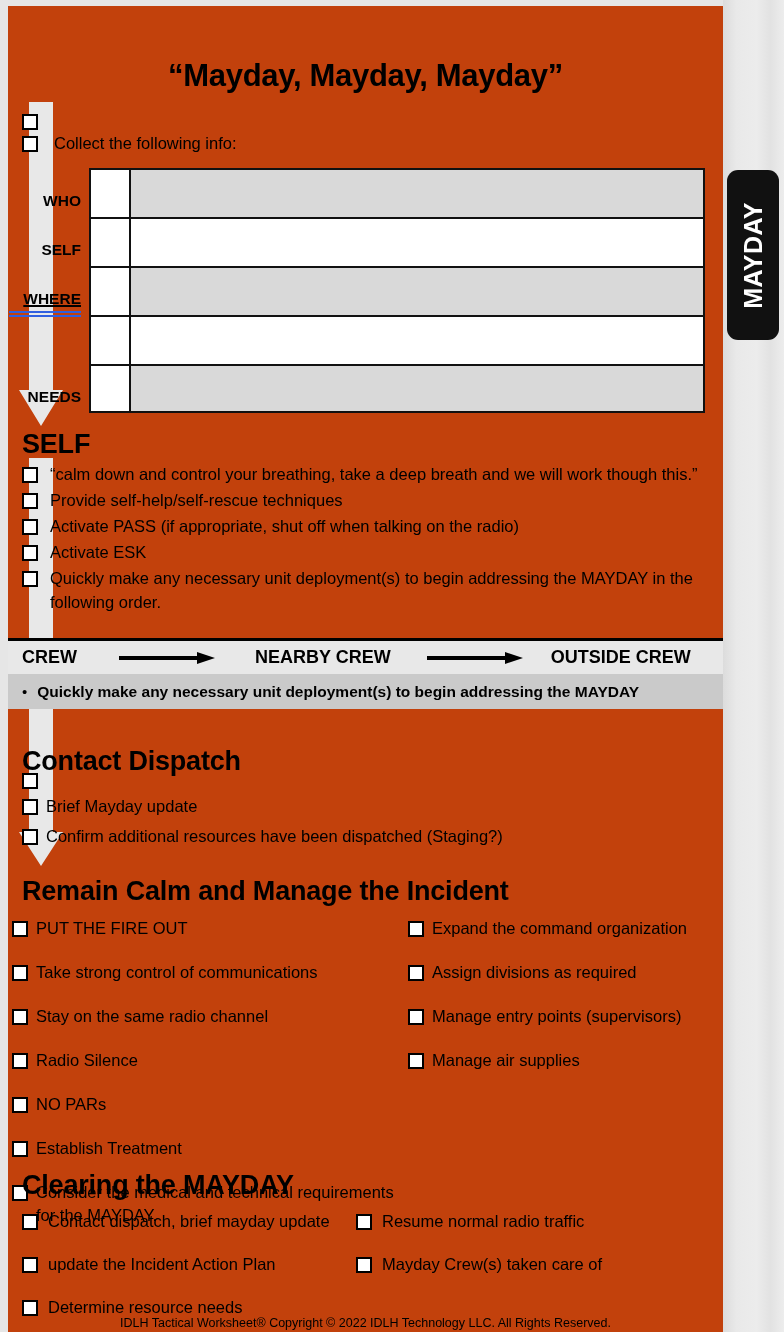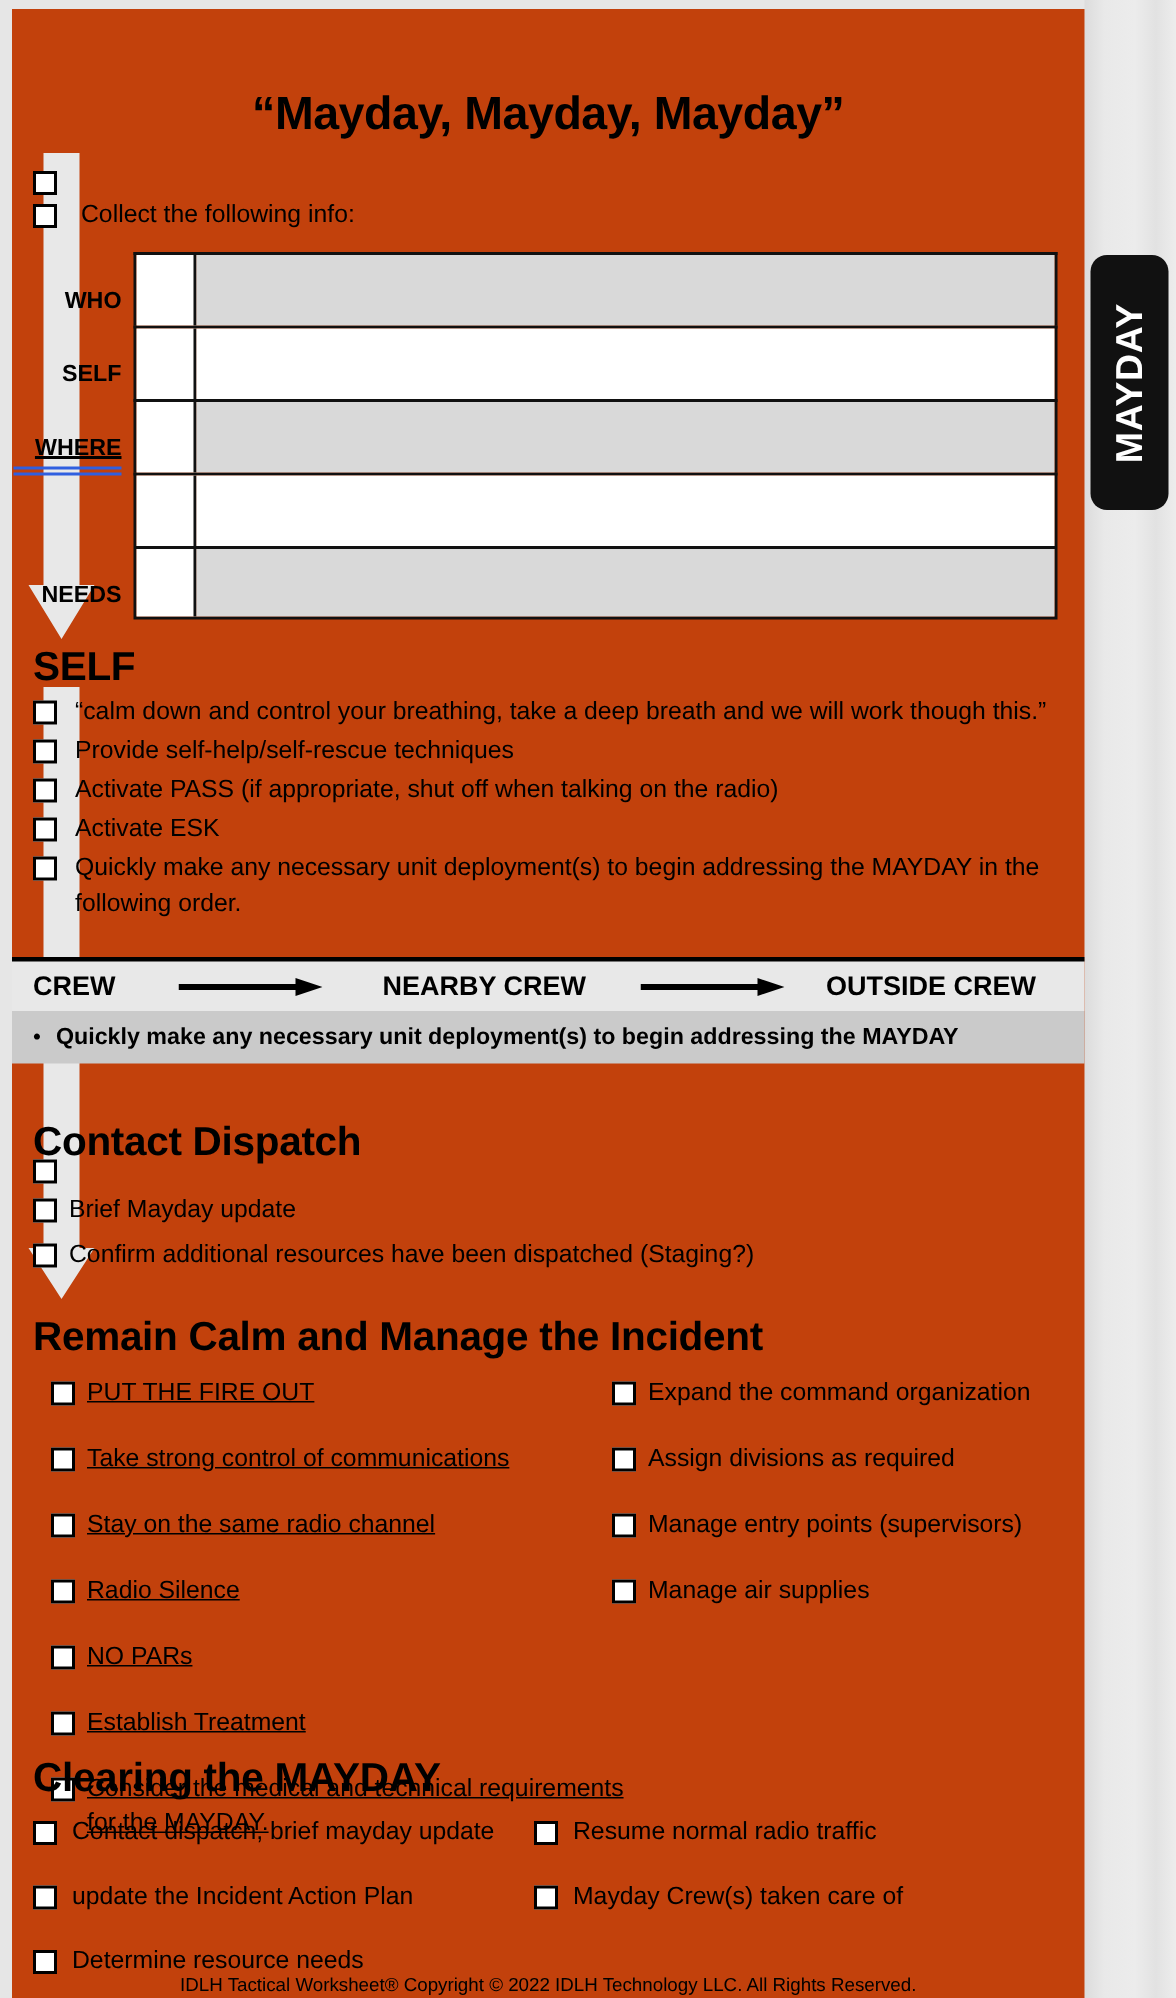--- a/index.html
+++ b/index.html
@@ -77,21 +77,21 @@
   }
   #crew-note .dot{font-size:15px;margin:0 10px 0 14px;line-height:1;}
   #crew-note .txt{font-size:15.5px;font-weight:bold;color:#000;}
   
   #cd-h{position:absolute;left:14px;top:722px;margin-top:18px;}
   #cd-list{position:absolute;left:14px;top:763px;width:690px;}
   #cd-list .ck-row{margin-bottom:6px;}
   #cd-list .ck-lab{margin-left:8px;}
   
   #rc-h{position:absolute;left:14px;top:870px;}
-  #rc-left{position:absolute;left:26px;top:911px;width:390px;text-decoration:underline;}
+  #rc-left{position:absolute;left:4px;top:911px;width:390px;}
   #rc-right{position:absolute;left:400px;top:911px;width:310px;}
   #rc-left .ck-row,#rc-right .ck-row{margin-bottom:20px;}
   #rc-left .ck-lab,#rc-right .ck-lab{margin-left:8px;}
   
   #cl-h{position:absolute;left:14px;top:1164px;}
   #cl-left{position:absolute;left:14px;top:1204px;width:330px;}
   #cl-right{position:absolute;left:348px;top:1204px;width:340px;}
   #cl-left .ck-row,#cl-right .ck-row{margin-bottom:19px;}
   #cl-left .ck-lab,#cl-right .ck-lab{margin-left:10px;}
   

